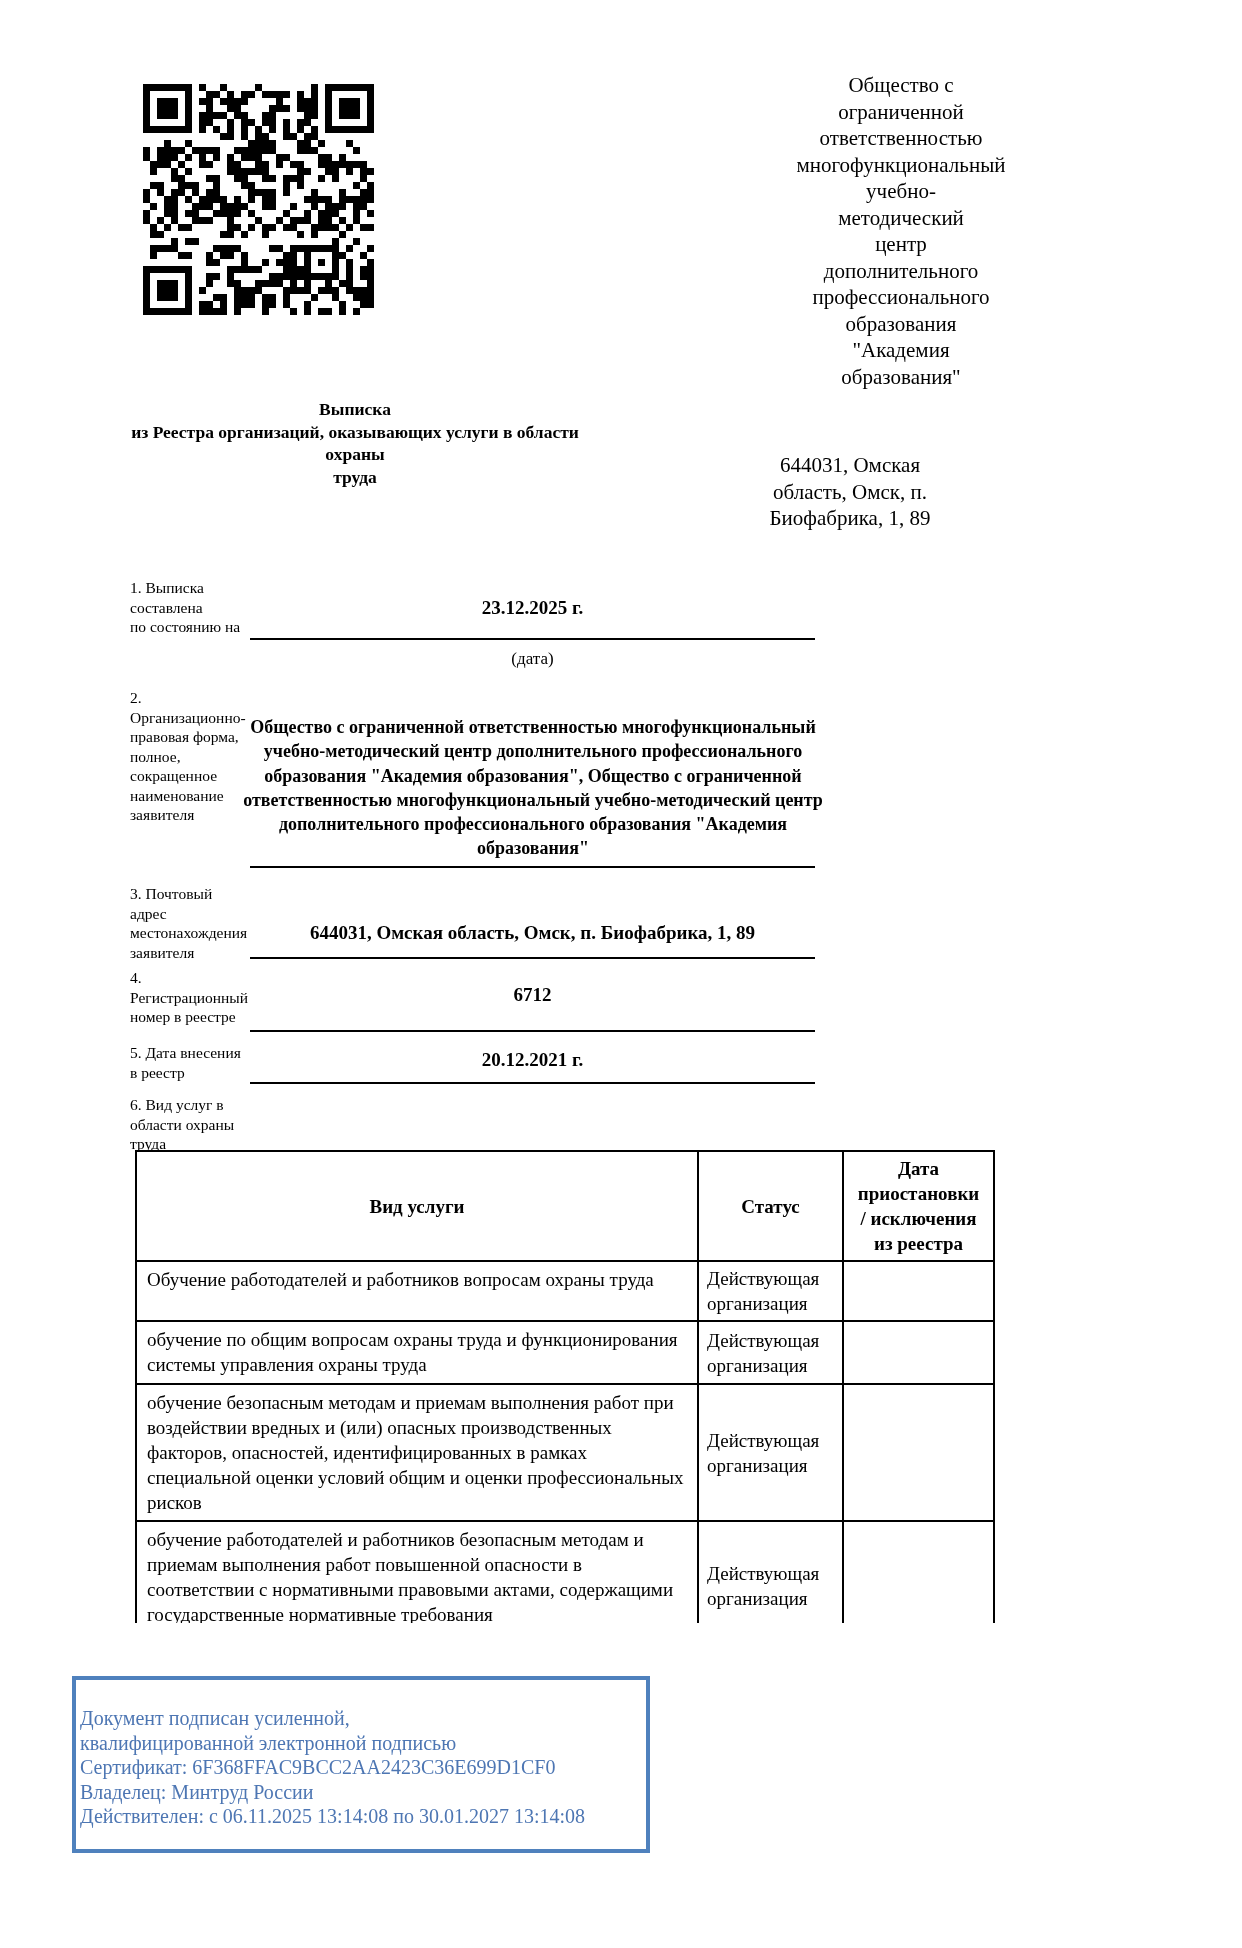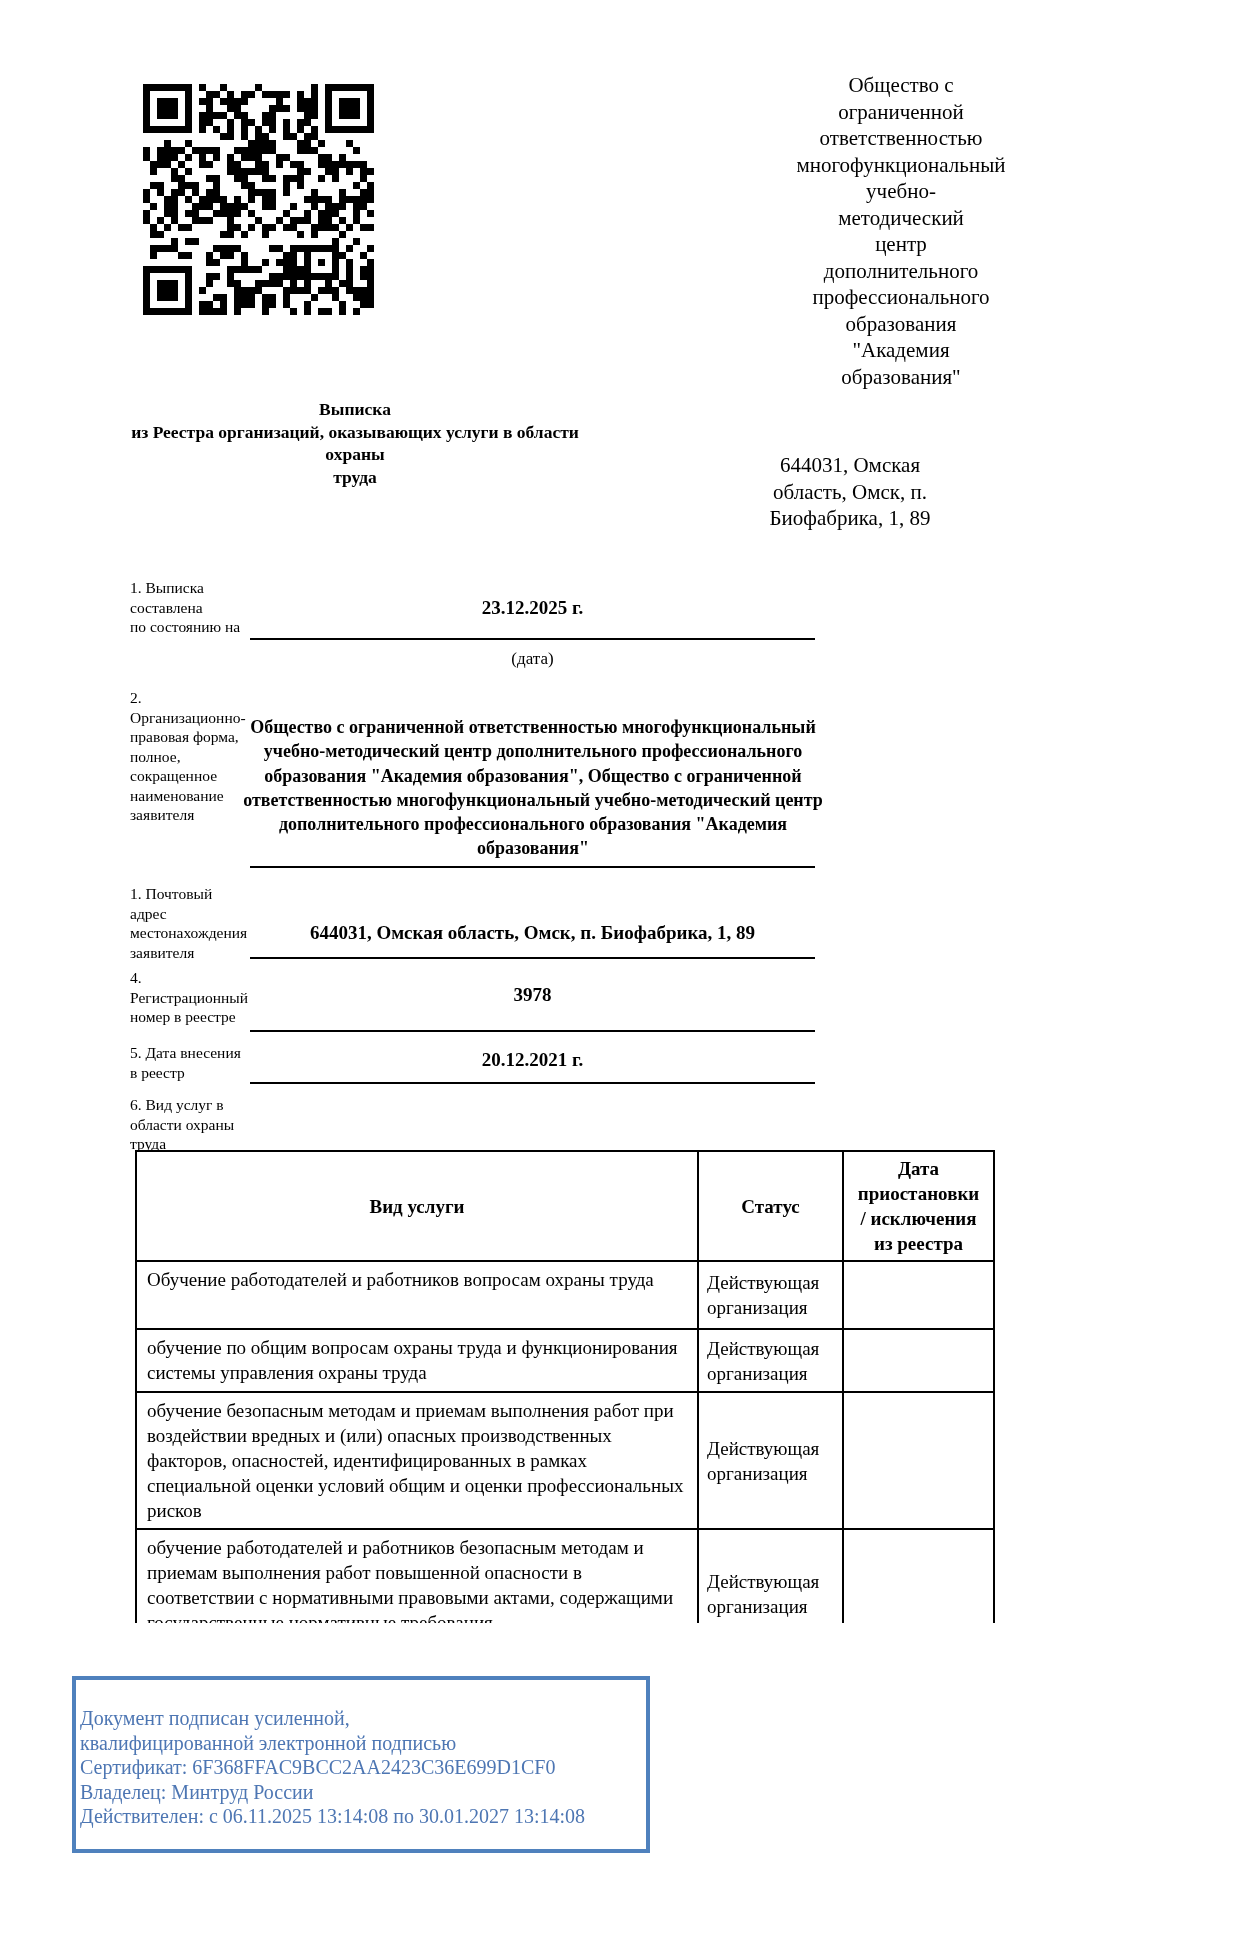--- a/index.html
+++ b/index.html
@@ -17,21 +17,21 @@
   .value{left:250px;width:565px;font-weight:bold;text-align:center;font-size:19px;}
   .value-wide{left:238px;width:590px;font-weight:bold;text-align:center;font-size:18px;line-height:24.3px;white-space:pre-line;}
   .rule{left:250px;width:565px;height:0;border-top:2px solid #000;}
   .note{left:250px;width:565px;text-align:center;font-size:17px;}
 
   .table-wrap{left:135px;top:1150px;width:862px;height:473px;overflow:hidden;}
   table.services{border-collapse:collapse;table-layout:fixed;width:858px;}
   table.services th,table.services td{border:2px solid #000;font-size:19px;line-height:25px;overflow:hidden;}
   table.services th{font-weight:bold;text-align:center;vertical-align:middle;padding:4px;white-space:pre-line;margin-top:40px;}
   tr.hdr{height:107px;}
-  tr.r0{height:68px;margin-top:28px;} tr.r1{height:63px;} tr.r2{height:131px;} tr.r3{height:130px;}
+  tr.r0{height:60px;margin-top:28px;} tr.r1{height:63px;} tr.r2{height:131px;} tr.r3{height:130px;}
   td.service{vertical-align:top;text-align:left;padding:5px 10px;}
   td.status{vertical-align:middle;text-align:left;padding:2px 8px;}
   td.datecol{padding:2px 6px;}
 
   .sig{left:72px;top:1676px;width:578px;height:177px;box-sizing:border-box;
        border:4px solid var(--sig-border,#4f81bd);color:var(--sig-text,#4d76b3);
        padding:26px 10px 0 4px;font-size:20px;line-height:24.5px;white-space:pre-line;}
 
   .qr{left:143px;top:84px;width:231px;height:231px;}
 </style>
@@ -621,31 +621,31 @@
 наименование
 заявителя</div>
   <div class="abs value-wide" style="top:715px">Общество с ограниченной ответственностью многофункциональный
 учебно-методический центр дополнительного профессионального
 образования "Академия образования", Общество с ограниченной
 ответственностью многофункциональный учебно-методический центр
 дополнительного профессионального образования "Академия
 образования"</div>
   <div class="abs rule" style="top:866px"></div>
 
-  <div class="abs label" style="top:884px">1. Почтовый
+  <div class="abs label" style="top:884px">3. Почтовый
 адрес
 местонахождения
 заявителя</div>
   <div class="abs value" style="top:922px">644031, Омская область, Омск, п. Биофабрика, 1, 89</div>
   <div class="abs rule" style="top:957px"></div>
 
   <div class="abs label" style="top:968px">4.
 Регистрационный
 номер в реестре</div>
-  <div class="abs value" style="top:984px">3978</div>
+  <div class="abs value" style="top:984px">6712</div>
   <div class="abs rule" style="top:1030px"></div>
 
   <div class="abs label" style="top:1043px">5. Дата внесения
 в реестр</div>
   <div class="abs value" style="top:1049px">20.12.2021 г.</div>
   <div class="abs rule" style="top:1082px"></div>
 
   <div class="abs label" style="top:1095px">6. Вид услуг в
 области охраны
 труда</div>

